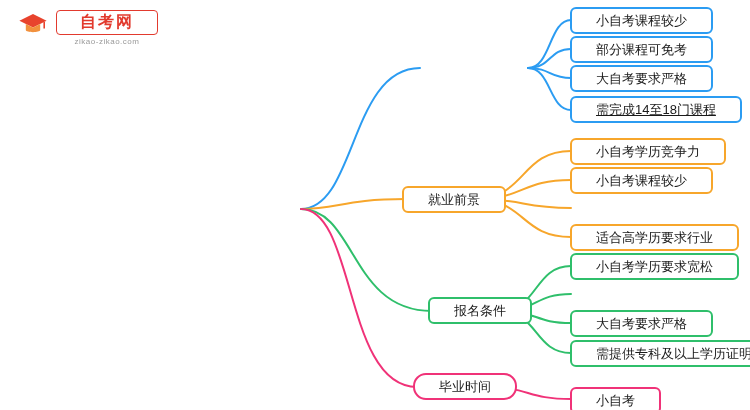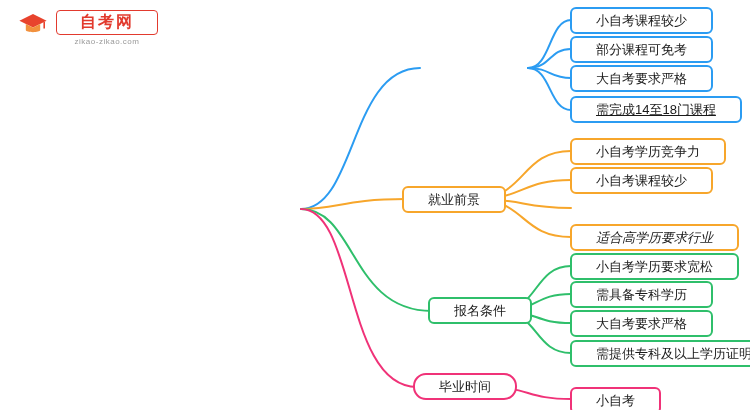--- a/index.html
+++ b/index.html
@@ -81,22 +81,21 @@
   <div class="node" style="left: 428px; top: 297px; border-color: rgb(47, 191, 107);">报名条件</div>
   <div class="node" style="left: 413px; top: 373px; border-color: rgb(240, 50, 120); border-radius: 13px;">毕业时间</div>
 
   <div class="node" style="left: 570px; top: 7px; border-color: rgb(43, 156, 242);">小自考课程较少</div>
   <div class="node" style="left: 570px; top: 36px; border-color: rgb(43, 156, 242);">部分课程可免考</div>
   <div class="node" style="left: 570px; top: 65px; border-color: rgb(43, 156, 242);">大自考要求严格</div>
   <div class="node" style="left: 570px; top: 96px; border-color: rgb(43, 156, 242); text-decoration: underline;">需完成14至18门课程</div>
 
   <div class="node" style="left: 570px; top: 138px; border-color: rgb(247, 166, 43); font-family: Liberation Serif, serif;">小自考学历竞争力</div>
   <div class="node" style="left: 570px; top: 167px; border-color: rgb(247, 166, 43);">小自考课程较少</div>
-  <div class="node" style="left: 570px; top: 224px; border-color: rgb(247, 166, 43); font-style: italic;">适合高学历要求行业</div>
+  <div class="node" style="left: 570px; top: 224px; border-color: rgb(247, 166, 43);">适合高学历要求行业</div>
 
   <div class="node" style="left: 570px; top: 253px; border-color: rgb(47, 191, 107);">小自考学历要求宽松</div>
-  <div class="node" style="left: 570px; top: 281px; border-color: rgb(47, 191, 107);">需具备专科学历</div>
   <div class="node" style="left: 570px; top: 310px; border-color: rgb(47, 191, 107);">大自考要求严格</div>
   <div class="node" style="left: 570px; top: 340px; border-color: rgb(47, 191, 107);">需提供专科及以上学历证明</div>
 
   <div class="node" style="left: 570px; top: 387px; border-color: rgb(240, 50, 120);">小自考</div>
 
 </div>
 
 </body></html>

